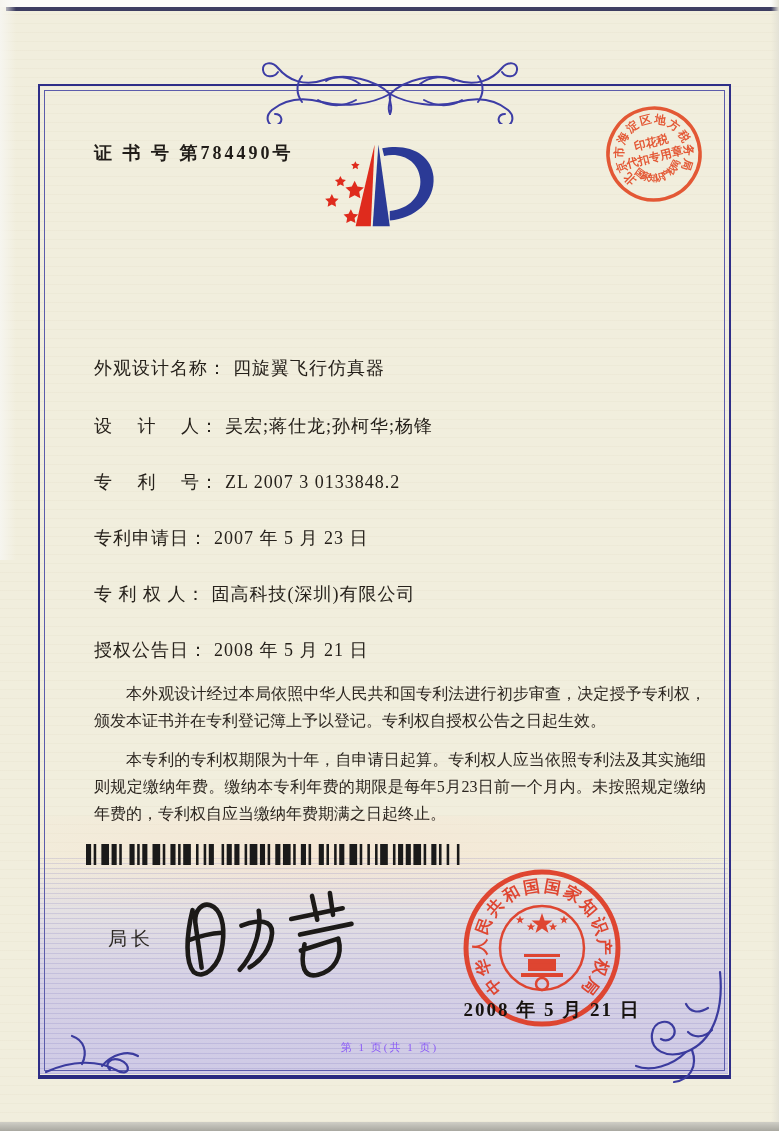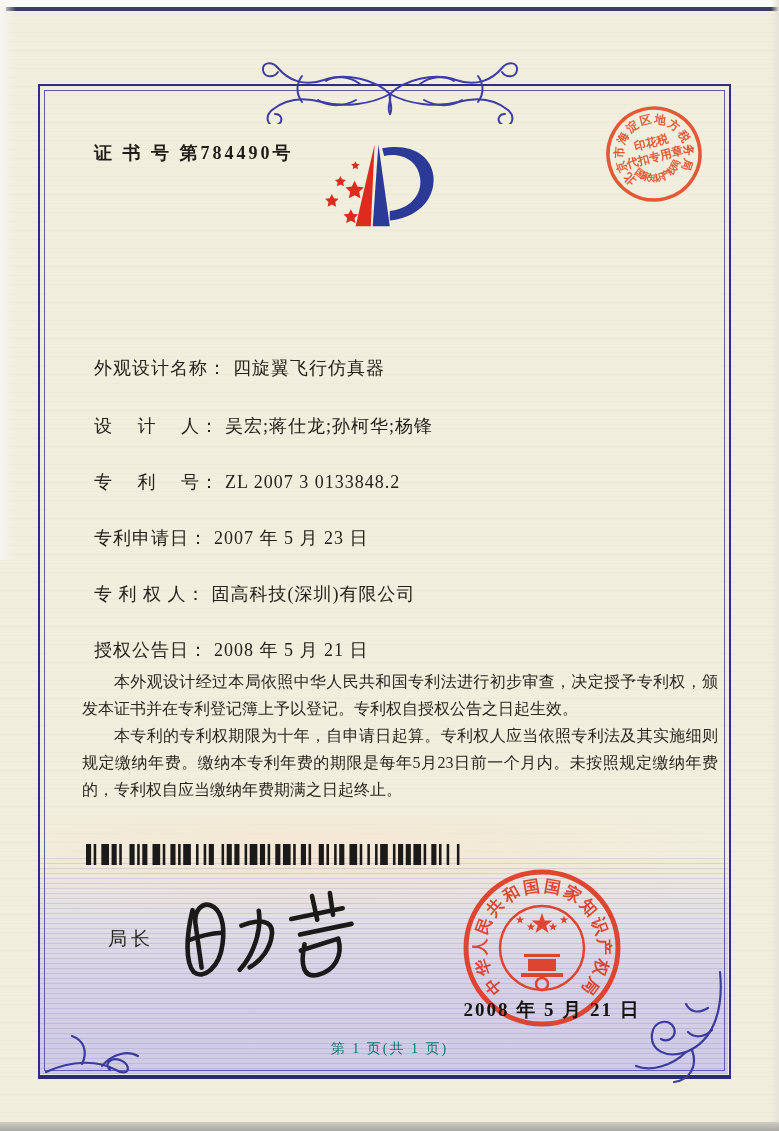--- a/index.html
+++ b/index.html
@@ -30,28 +30,28 @@
   
   .cert-no{position:absolute;left:94px;top:141px;font-size:18px;letter-spacing:3px;color:#201c18;font-weight:bold;}
   .title{position:absolute;left:0;top:251px;width:779px;text-align:center;
     font-size:42px;font-weight:bold;letter-spacing:10px;color:#17130f;}
   .fields{position:absolute;left:94px;top:348px;width:600px;}
   .field-row{position:absolute;left:0;font-size:18px;color:#26211b;white-space:nowrap;}
   .field-row .lbl{font-weight:normal;letter-spacing:1px;}
   .field-row .val{margin-left:6px;letter-spacing:1px;}
   .body-text{position:absolute;left:82px;top:668px;width:636px;font-size:16px;line-height:27px;
     color:#2c2620;text-align:justify;}
-  .body-text p{margin:0;text-indent:2em;}
+  .body-text p{margin:12px;text-indent:2em;}
   .barcode-wrap{position:absolute;left:86px;top:844px;width:376px;height:22px;}
   .director{position:absolute;left:108px;top:926px;font-size:19px;letter-spacing:4px;color:#2a2622;}
   .sig-wrap{position:absolute;left:168px;top:880px;width:210px;height:110px;transform:rotate(-3deg);}
   .issue-date{position:absolute;left:462px;top:997px;width:180px;text-align:center;
     font-size:19px;color:#17130f;letter-spacing:2px;z-index:8;font-weight:bold;}
-  .footer{position:absolute;left:0;top:1040px;width:779px;text-align:center;font-size:14px;
-    color:#0f766e;letter-spacing:2px;z-index:7;}
+  .footer{position:absolute;left:0;top:1040px;width:779px;text-align:center;font-size:11px;
+    color:#8b5cf6;letter-spacing:2px;z-index:7;}
   .office-seal{position:absolute;left:452px;top:858px;width:180px;height:180px;z-index:6;opacity:0.93;}
   .tax-seal{position:absolute;left:596px;top:96px;width:116px;height:116px;opacity:0.95;}
   .logo{position:absolute;left:310px;top:120px;width:152px;height:127px;}
   .ornament-top{position:absolute;left:249px;top:54px;width:282px;height:70px;z-index:5;}
   .corner-br{position:absolute;left:628px;top:968px;width:110px;height:118px;z-index:6;}
   .corner-bl{position:absolute;left:42px;top:1020px;width:100px;height:70px;z-index:6;transform:scaleX(-1);}
   svg{display:block;}
 </style>
 </head>
 <body>

